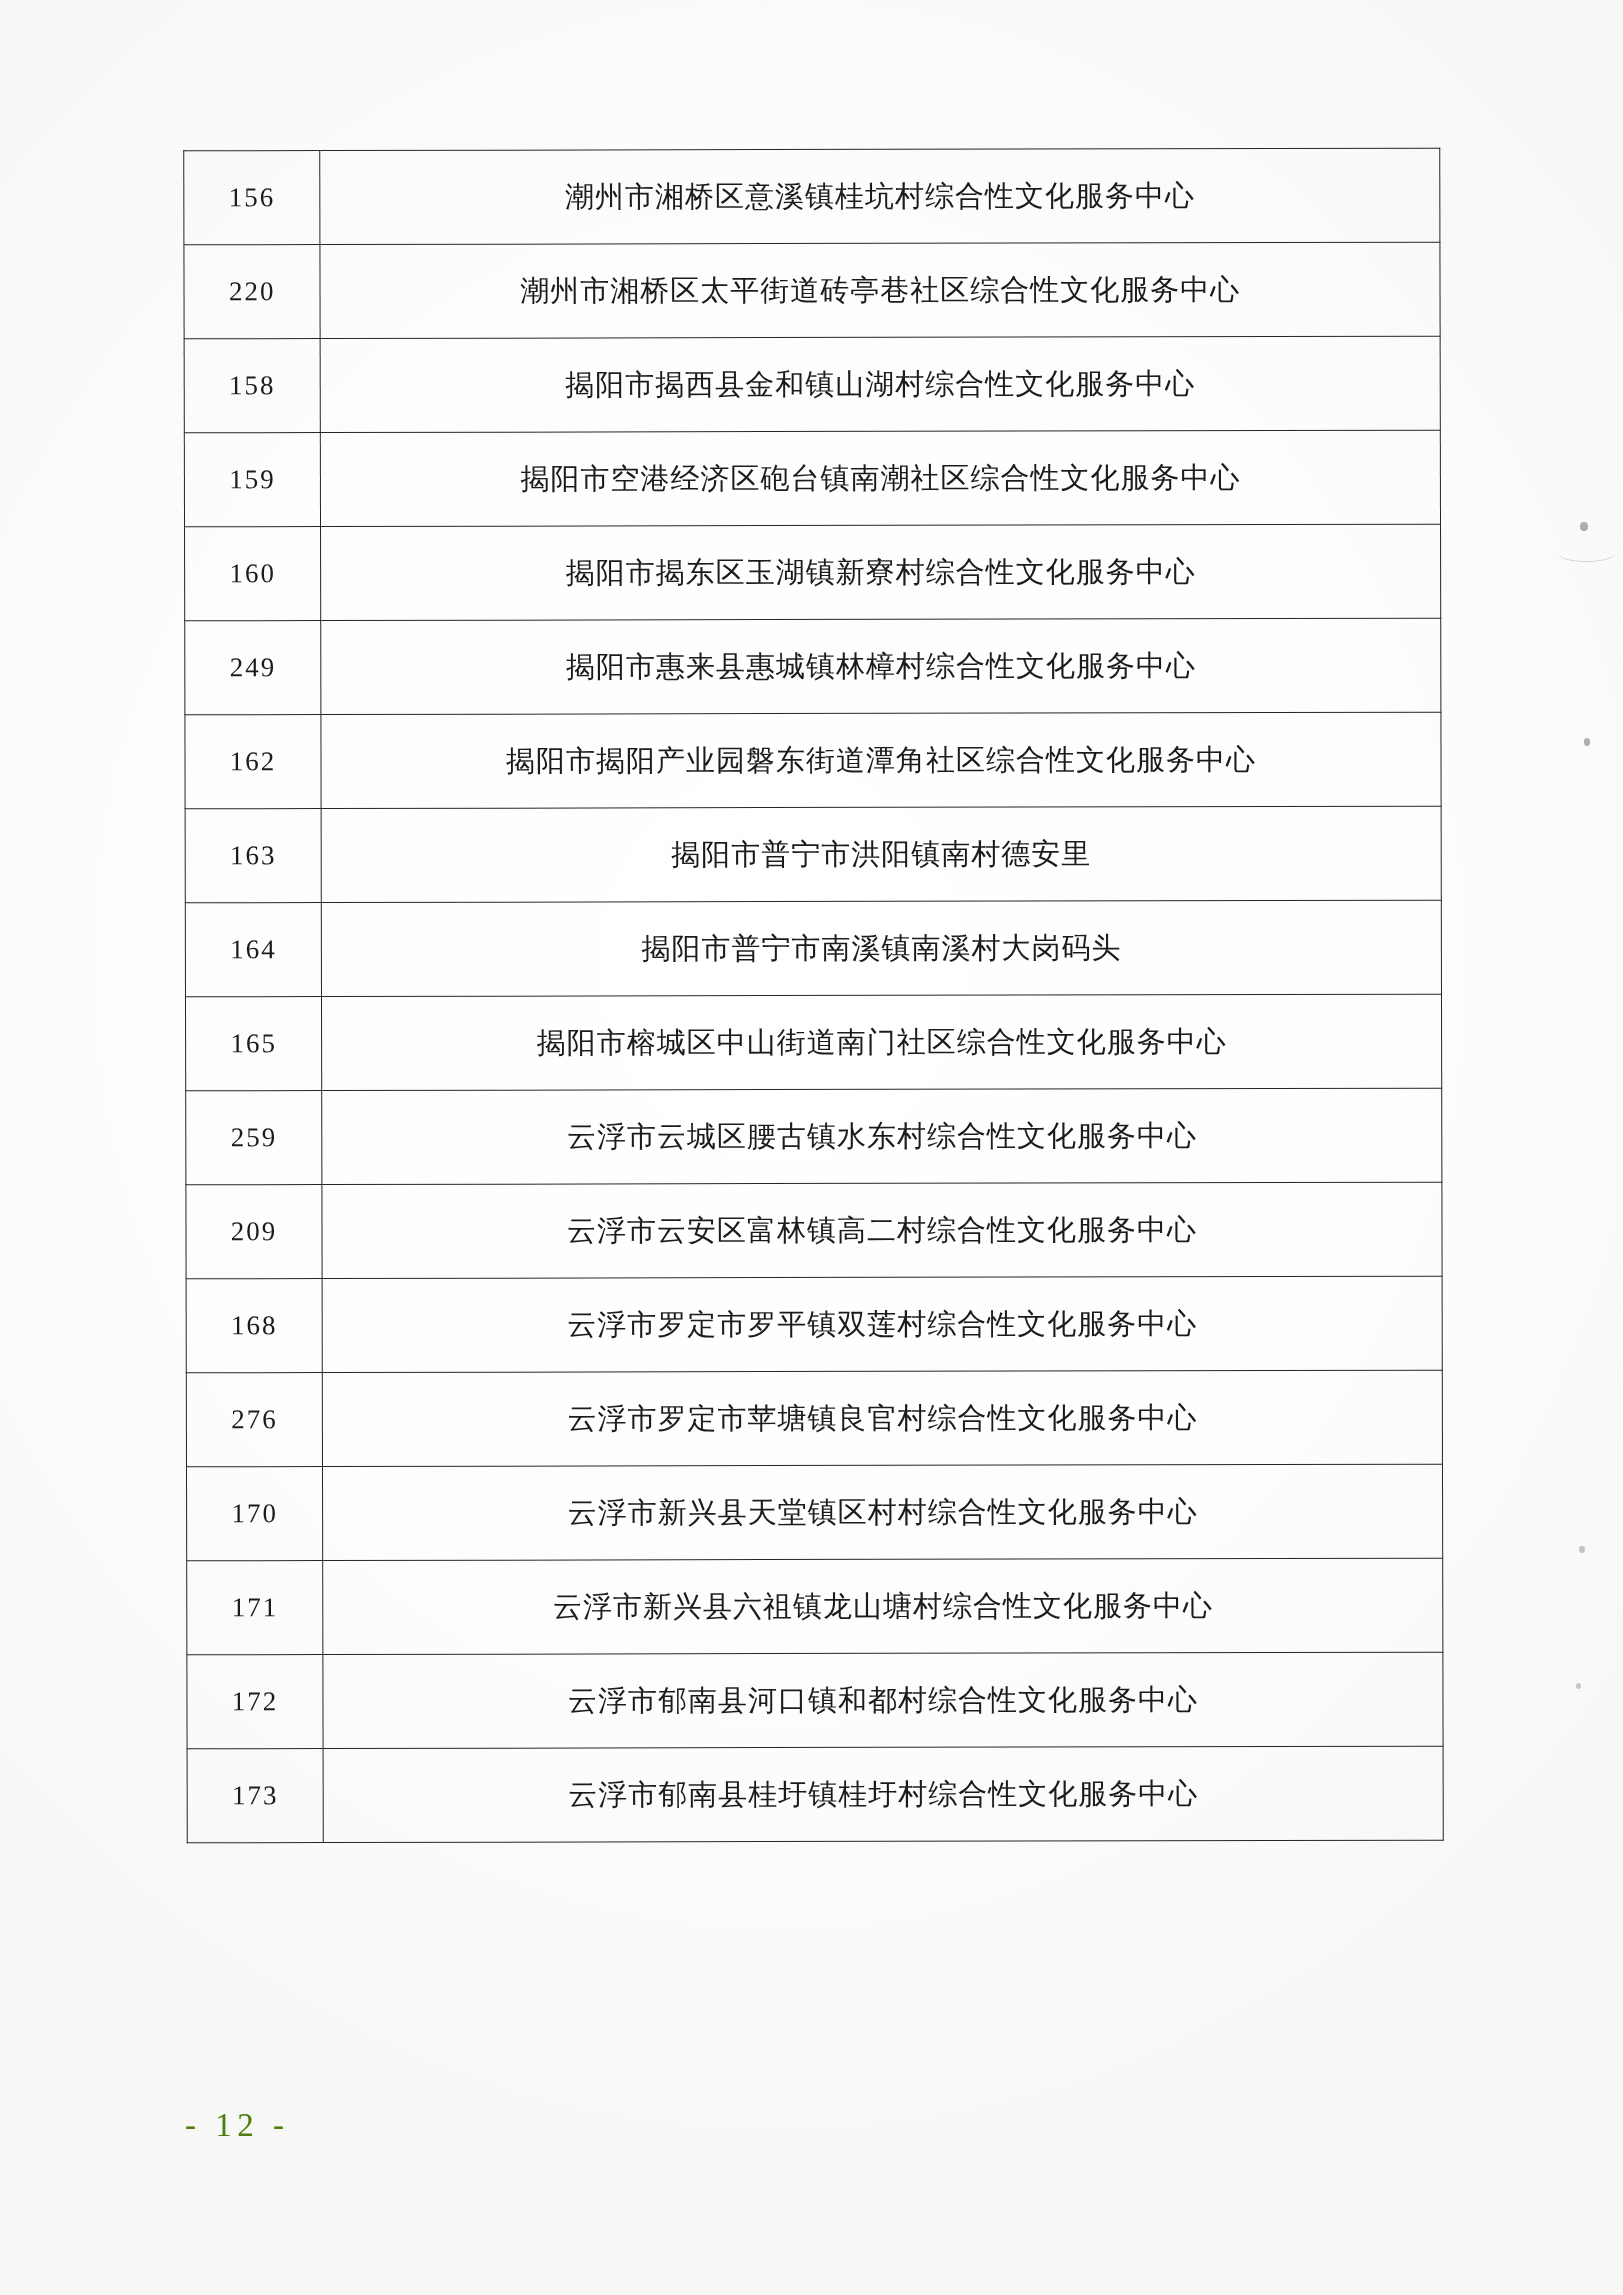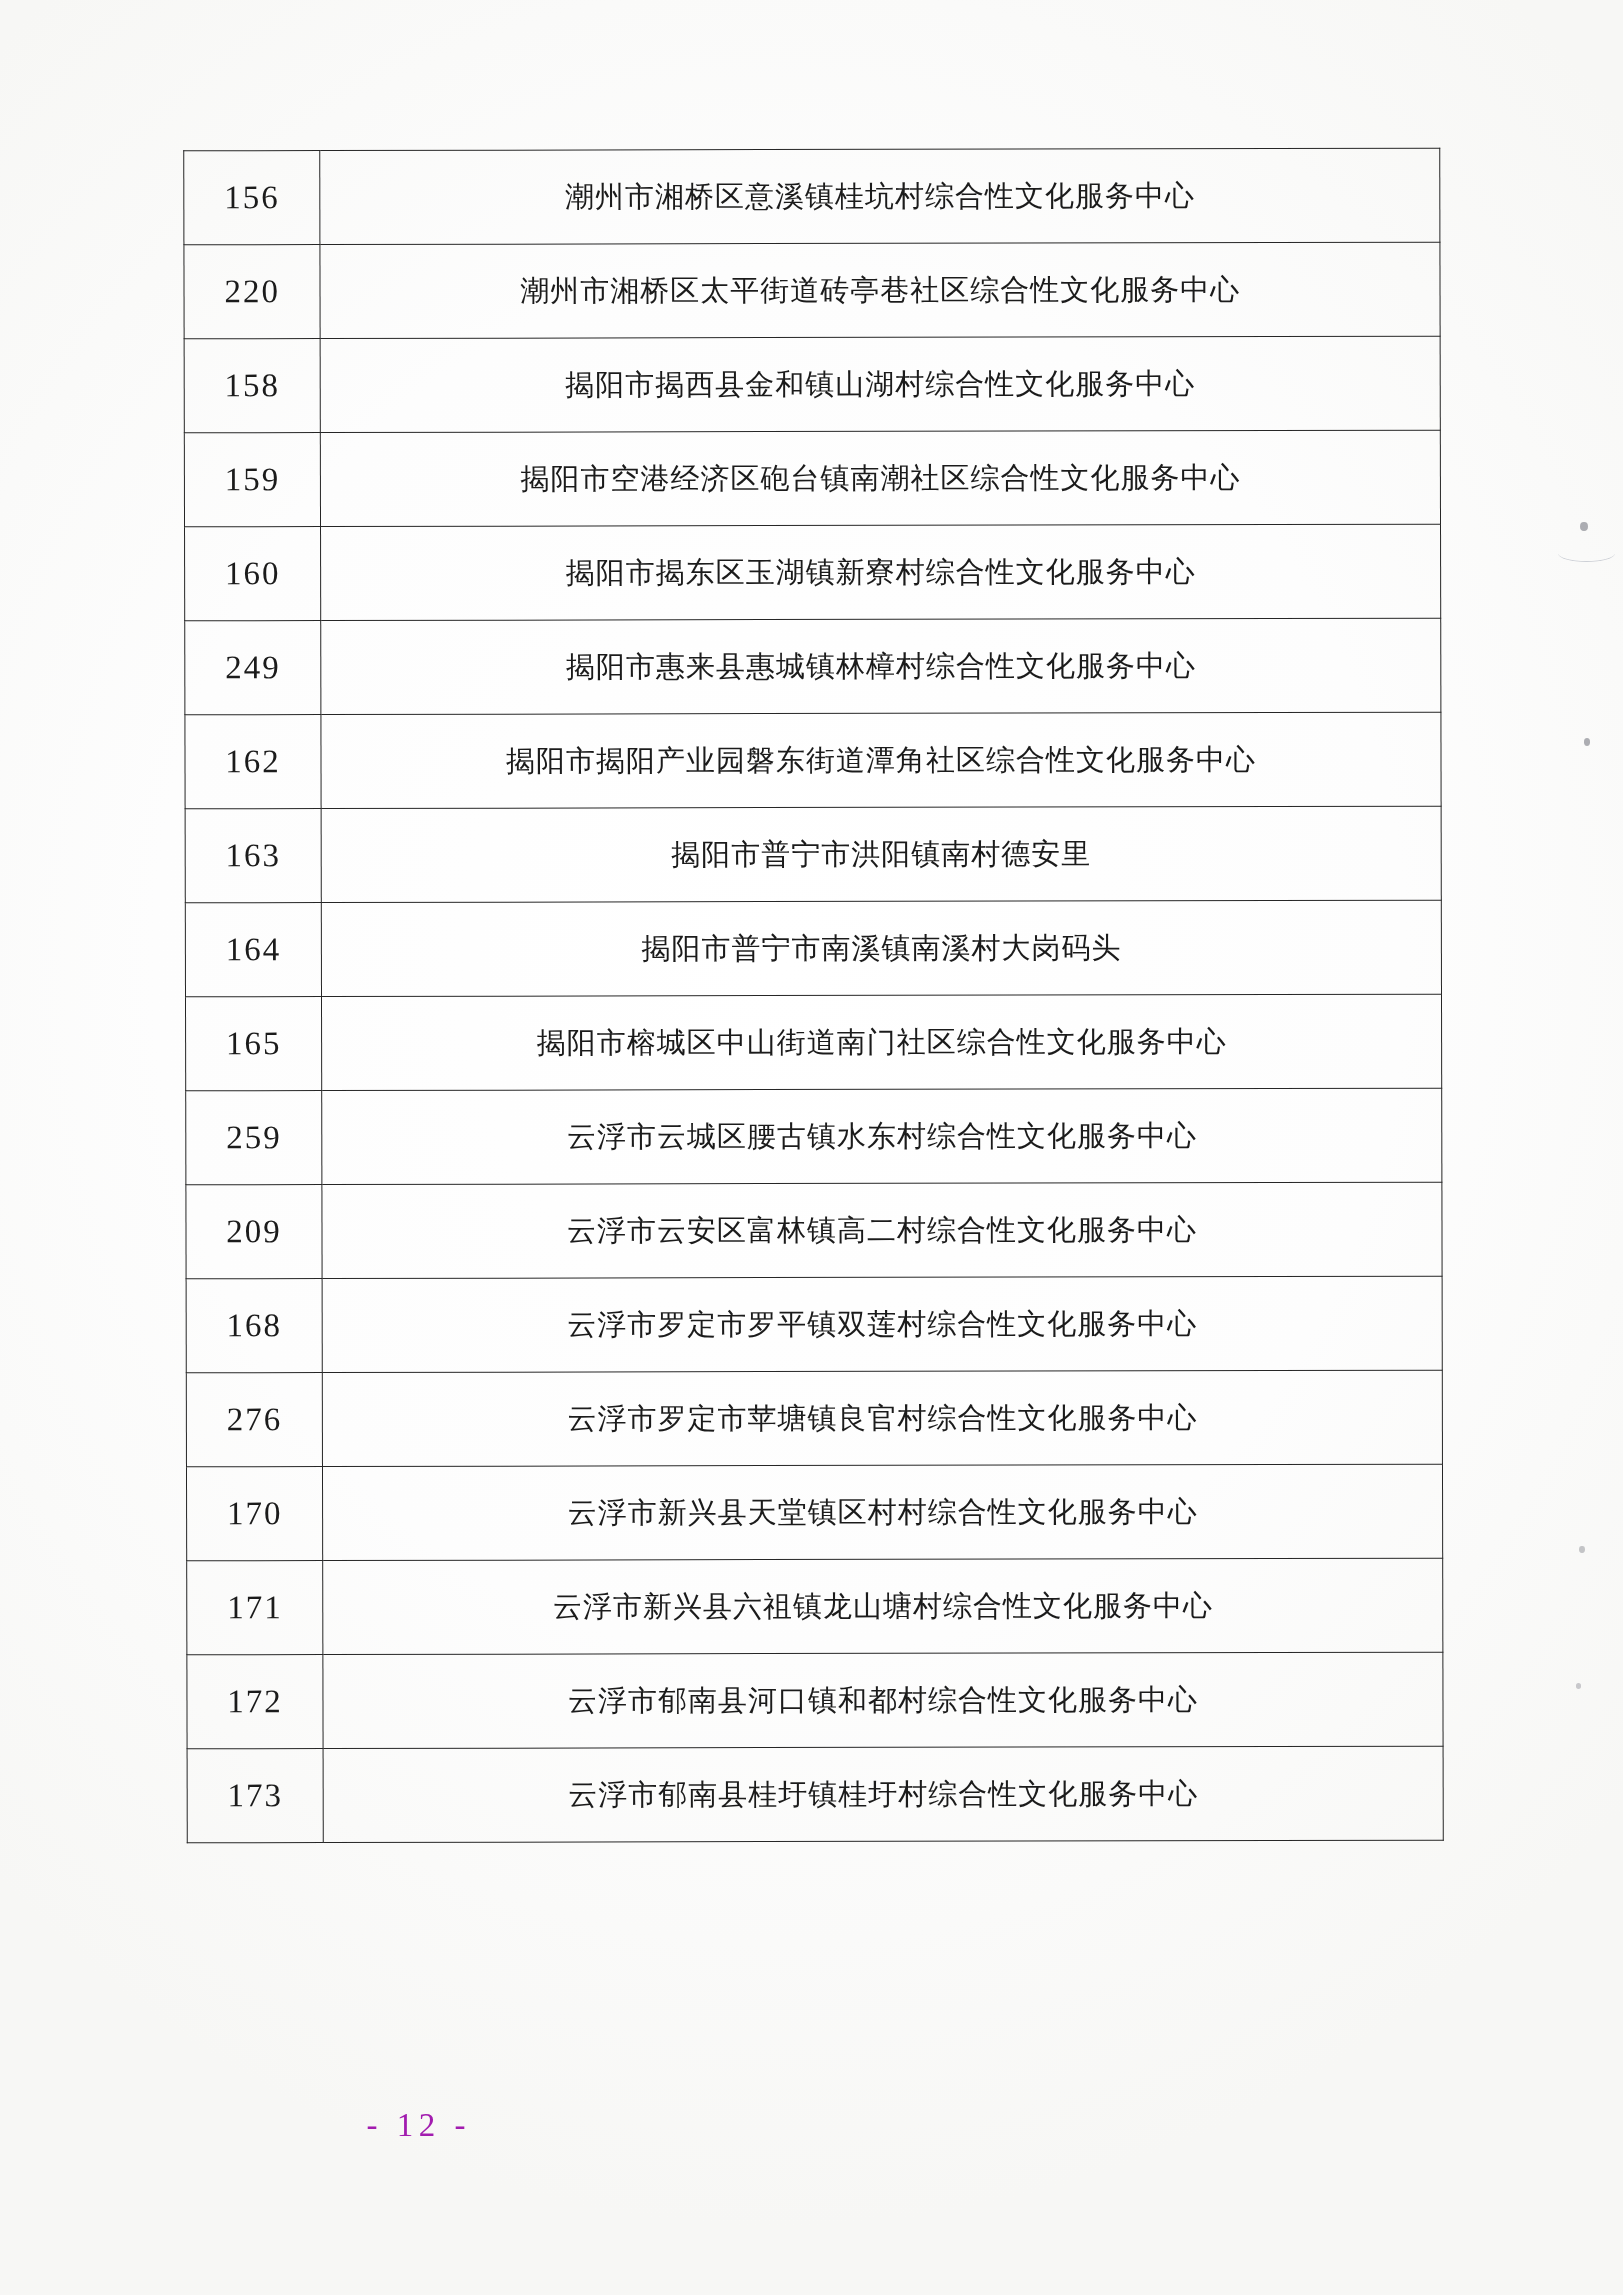--- a/index.html
+++ b/index.html
@@ -37,41 +37,41 @@
   .doc-table td {
     border: 1.7px solid #262626;
     height: 93px;
     padding: 0 4.1px;
     vertical-align: middle;
     text-align: center;
     color: #1b1b1b;
   }
   .col-idx {
     width: 127px;
-    font-size: 33px;
+    font-size: 27px;
     letter-spacing: 2px;
     font-family: "Liberation Serif", "DejaVu Serif", serif;
   }
   .col-name {
     font-size: 29px;
     letter-spacing: 1px;
     font-family: "DejaVu Serif", "Liberation Serif", serif;
     white-space: nowrap;
   }
 
   
   .page-footer {
     position: absolute;
     left: 185px;
     top: 2107px;
     width: 286px;
-    text-align: right;
+    text-align: left;
     font-size: 33px;
     letter-spacing: 5.5px;
-    color: #a21caf;
+    color: #4d7c0f;
     font-family: "Liberation Serif", "DejaVu Serif", serif;
   }
 
   
   .speckle {
     position: absolute;
     background: #8d8f96;
     border-radius: 50%;
     opacity: .72;
   }

